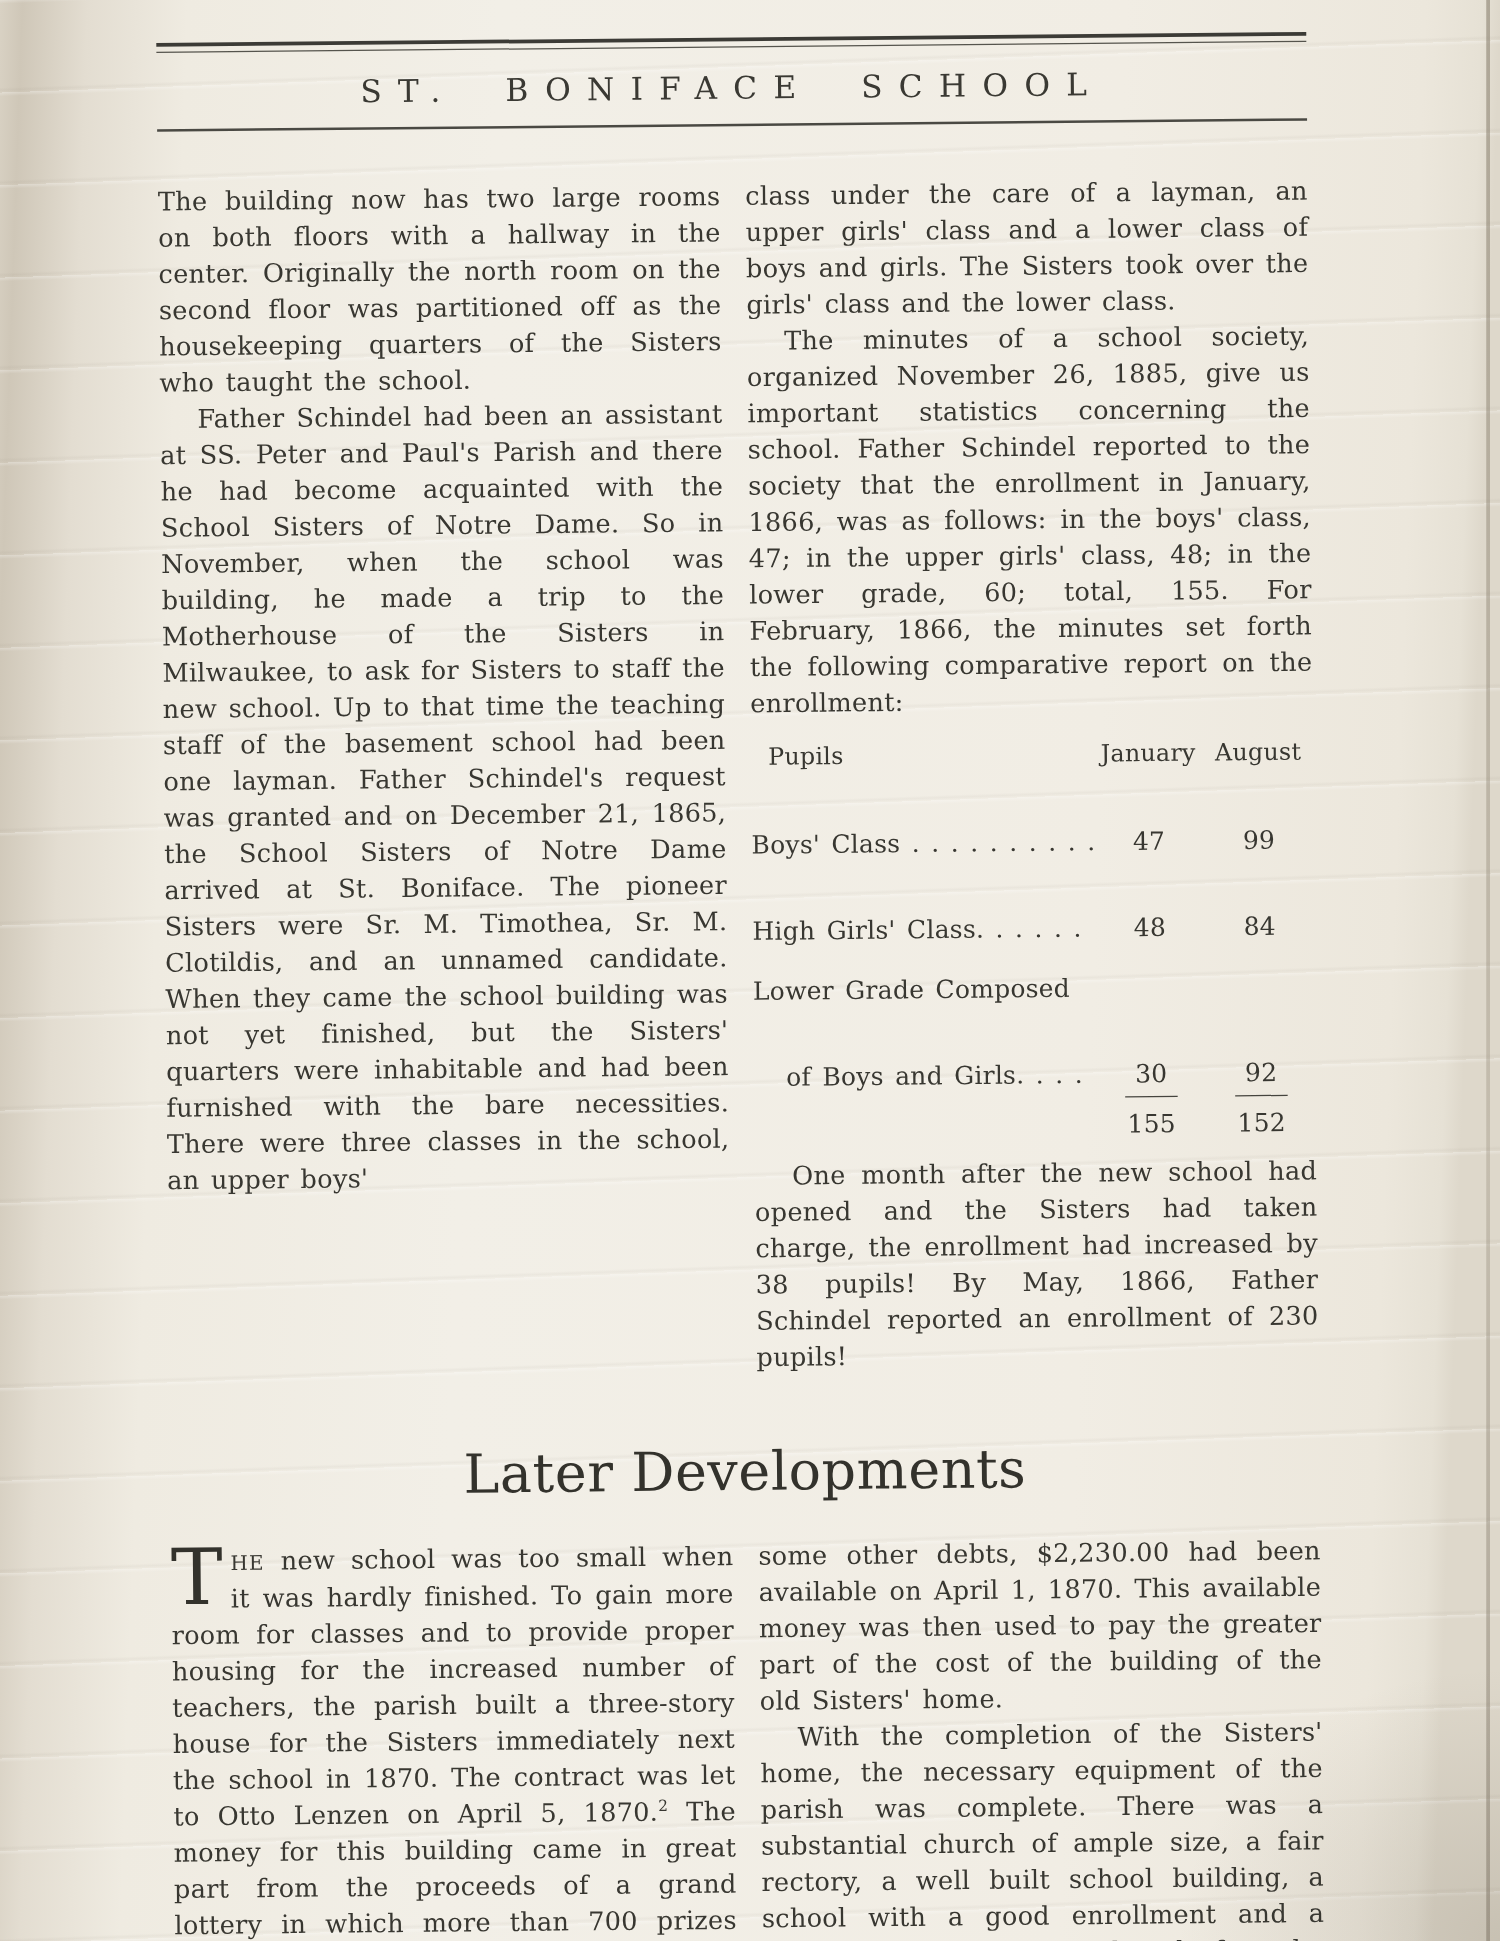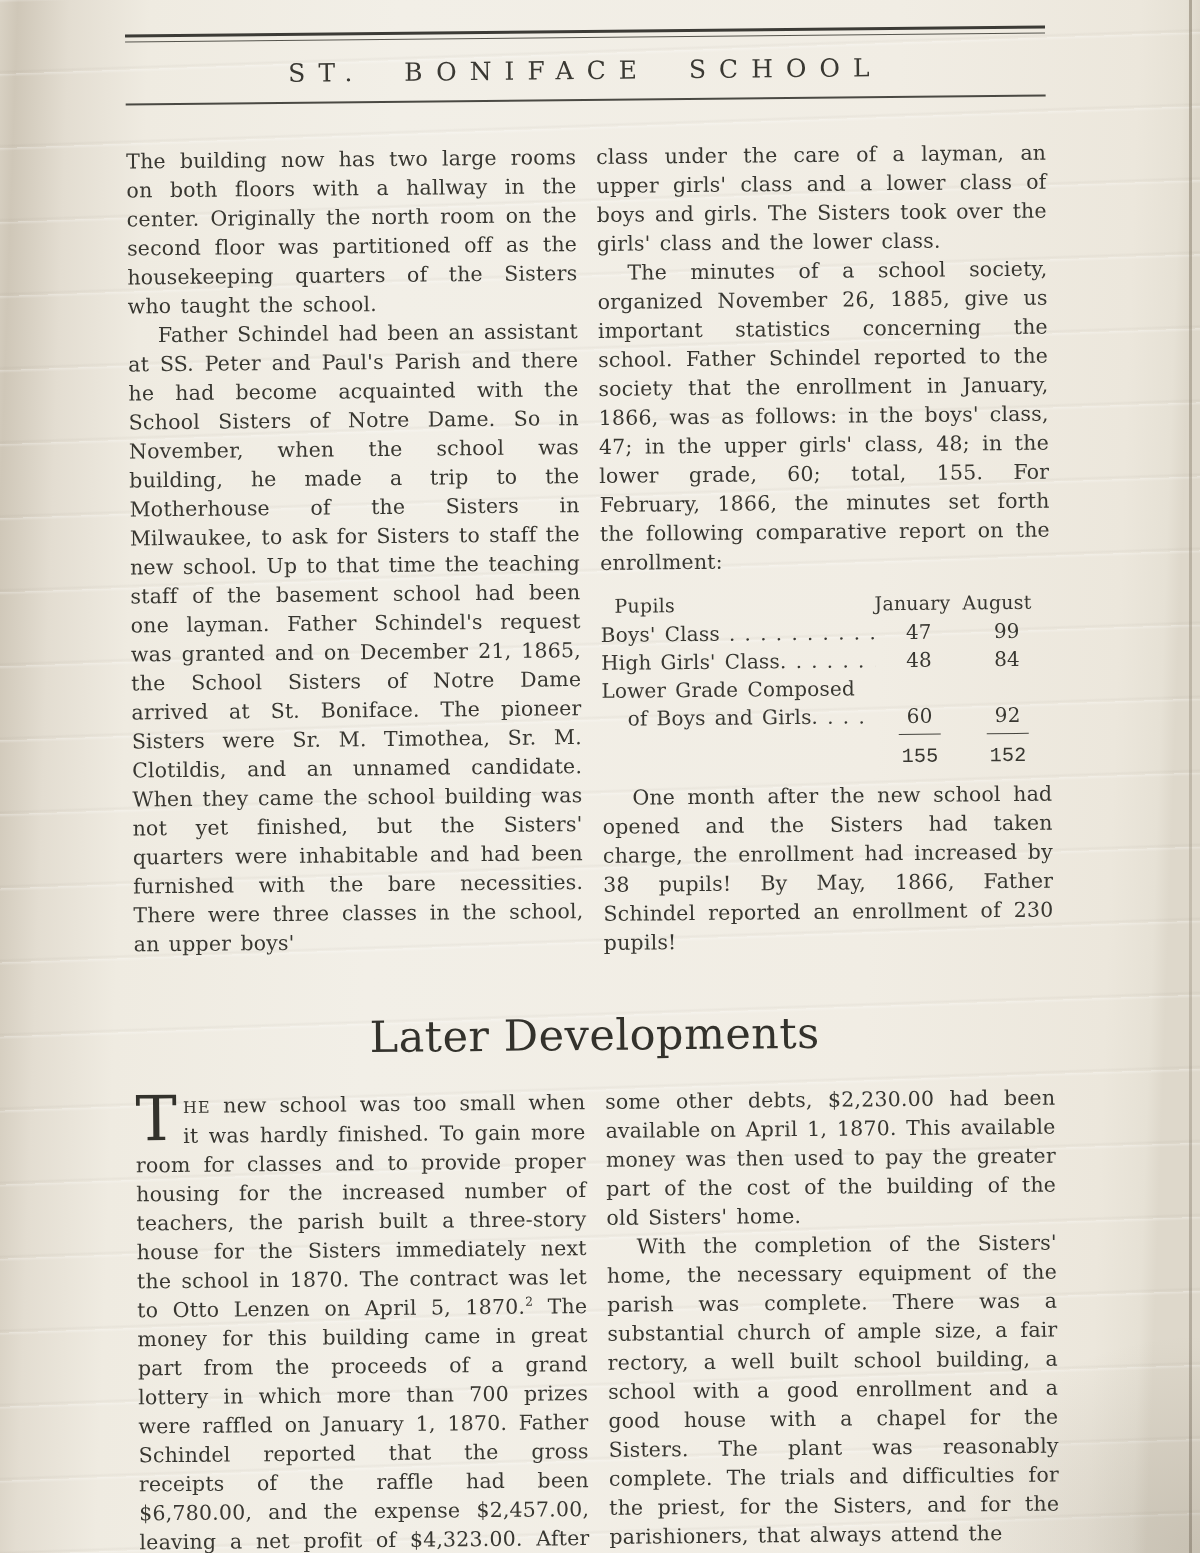--- a/index.html
+++ b/index.html
@@ -54,28 +54,28 @@
     word-spacing:2.5px;
     color:#383731;
   }
   .cols.intro{margin-top:42px;}
   p{margin:0;}
   p.indent{text-indent:30px;}
   
   .enroll-table{margin:14px 0 10px 0;font-size:20px;}
   .tbl-header{display:flex;align-items:baseline;font-size:19px;}
   .tbl-header .pupils{flex:1;padding-left:14px;}
-  .tbl-header .mon{width:88px;}
+  .tbl-header .mon{width:88px;text-align:center;}
   .tbl-row{display:flex;align-items:baseline;line-height:28px;}
   .tbl-row .lbl{flex:1;white-space:nowrap;overflow:hidden;}
   .tbl-row .lbl.ind{padding-left:26px;}
-  .tbl-row .num{width:88px;text-align:center;}
+  .tbl-row .num{width:88px;text-align:center;margin-top:41px;}
   .tbl-totals{display:flex;margin-top:4px;}
   .tbl-totals .spacer{flex:1;}
-  .tbl-totals .tot{width:88px;text-align:center;font-family:Liberation Mono, monospace;}
+  .tbl-totals .tot{width:88px;text-align:center;}
   .tot .line{display:block;width:42px;border-top:1.5px solid #45443e;margin:0 auto 7px auto;}
   
   .section-heading{
     text-align:center;
     font-size:43px;
     color:#33322c;
     margin:52px 0 28px 0;
     letter-spacing:0.5px;
   }
   
@@ -130,21 +130,21 @@
           <span class="num">48</span>
           <span class="num">84</span>
         </div>
         <div class="tbl-row">
           <span class="lbl">Lower Grade Composed</span>
           <span class="num"></span>
           <span class="num"></span>
         </div>
         <div class="tbl-row">
           <span class="lbl ind">of Boys and Girls. . . .</span>
-          <span class="num">60</span>
+          <span class="num">30</span>
           <span class="num">92</span>
         </div>
         <div class="tbl-totals">
           <span class="spacer"></span>
           <span class="tot"><span class="line"></span><span>155</span></span>
           <span class="tot"><span class="line"></span><span>152</span></span>
         </div>
       </div>
 
       <p class="indent">One month after the new school had opened and the Sisters had taken charge, the enrollment had increased by 38 pupils! By May, 1866, Father Schindel reported an enrollment of 230 pupils!</p>

